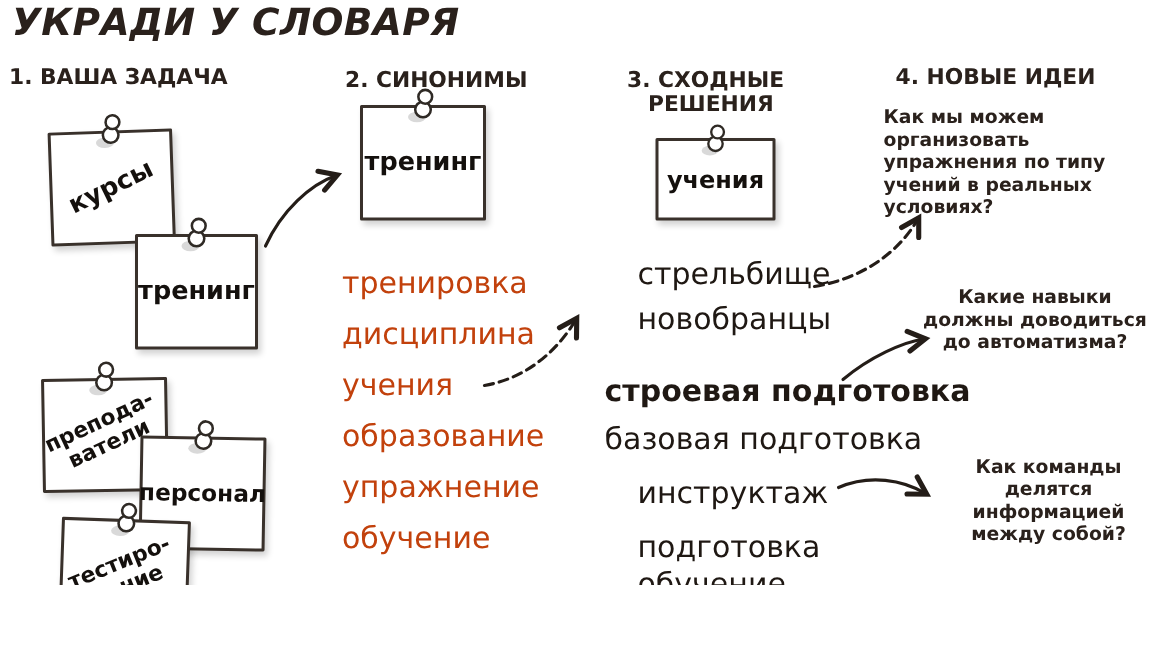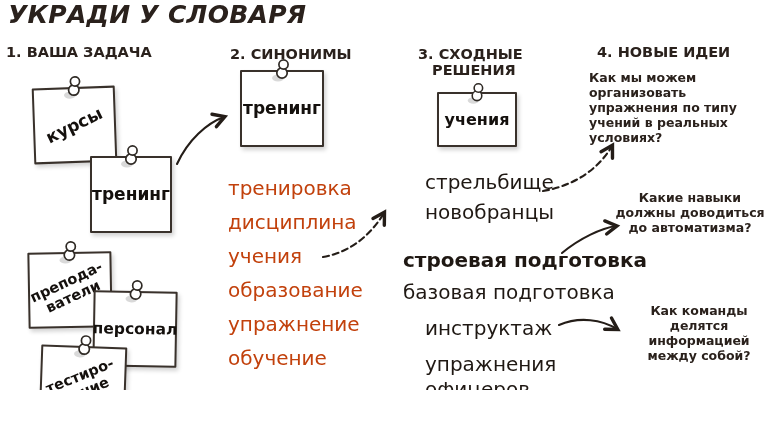--- a/index.html
+++ b/index.html
@@ -152,19 +152,19 @@
         <circle cx="13" cy="15" r="5.2" fill="#fff" stroke="#2f2a25" stroke-width="1.7"></circle>
         <circle cx="14.5" cy="6.5" r="4.6" fill="#fff" stroke="#2f2a25" stroke-width="1.7"></circle>
       </svg>
     <span class="note-text">учения</span>
   </div>
   <div class="sol-item s0">стрельбище</div>
   <div class="sol-item s1">новобранцы</div>
   <div class="sol-item s2">строевая подготовка</div>
   <div class="sol-item s3">базовая подготовка</div>
   <div class="sol-item s4">инструктаж</div>
-  <div class="sol-item s5">упражнения офицеров</div>
+  <div class="sol-item s5">подготовка обучение</div>
 
   <div class="question q1">Как мы можем организовать упражнения по типу учений в реальных условиях?</div>
   <div class="question q2">Какие навыки должны доводиться до автоматизма?</div>
   <div class="question q3">Как команды делятся информацией между собой?</div>
 
 </div>
 
 </body></html>

